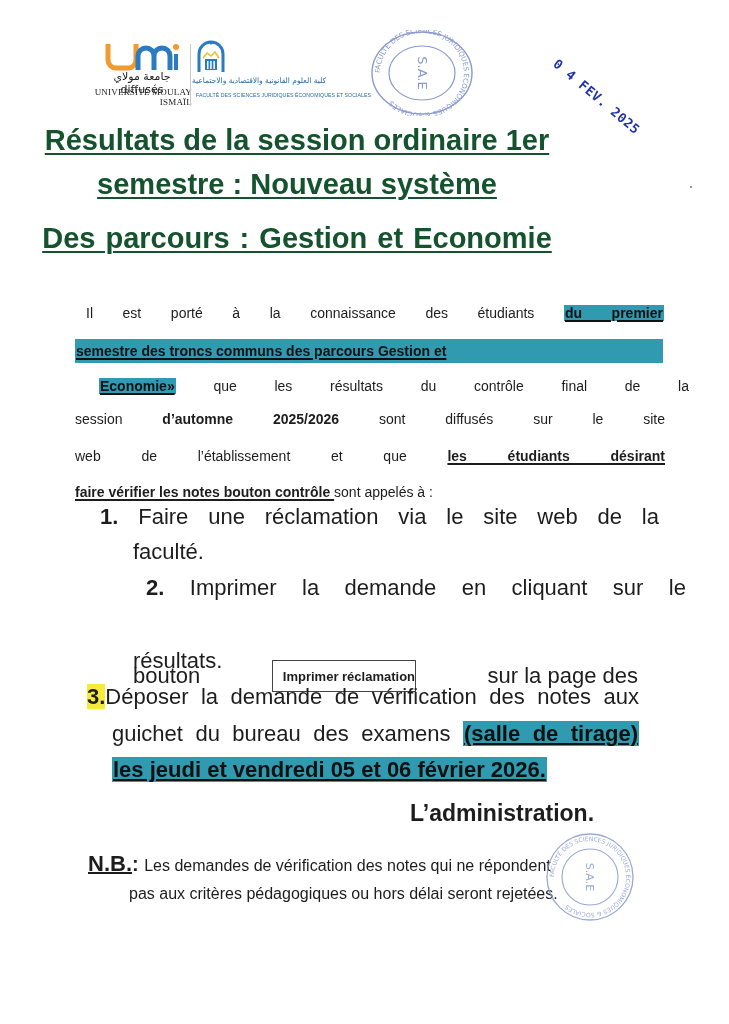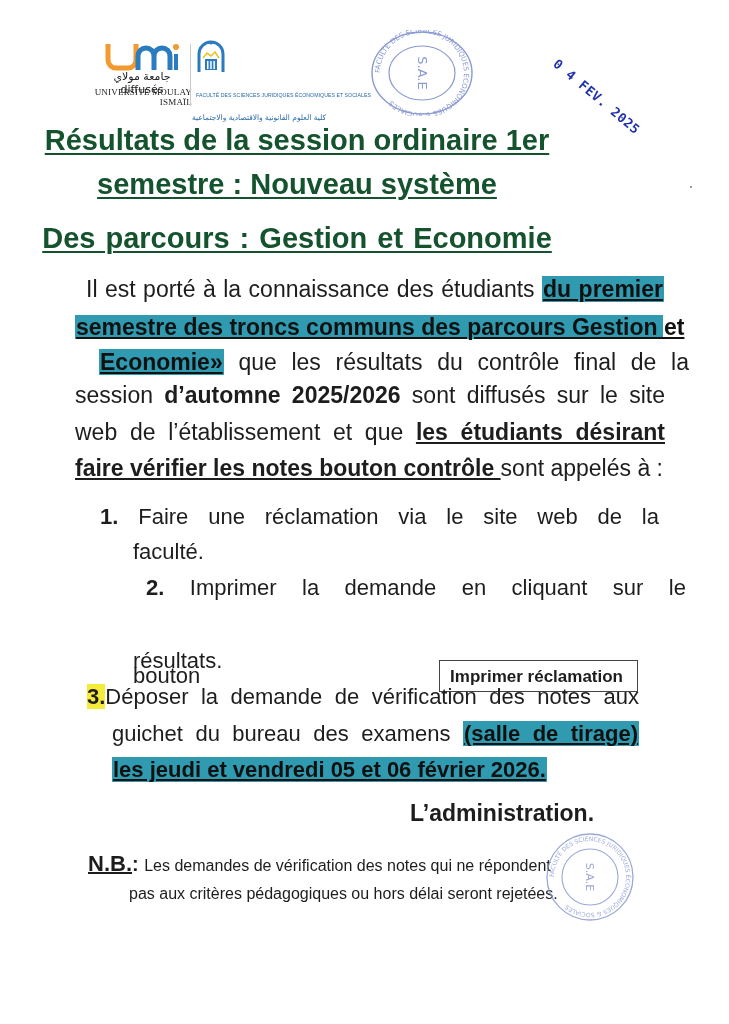--- a/index.html
+++ b/index.html
@@ -14,41 +14,41 @@
   .logo-umi { left: 92px; top: 40px; width: 100px; height: 68px; }
   .umi-mark { position: absolute; left: 12px; top: 2px; width: 76px; height: 30px; }
   .umi-ar { position: absolute; left: 0; top: 30px; width: 100px; text-align: center;
     font-family: "DejaVu Sans", sans-serif; font-size: 11px; color: #222; direction: rtl; }
   .umi-fr { position: absolute; left: 0; top: 47px; width: 100px; text-align: right;
     font-family: "Liberation Serif", serif; font-size: 9px; letter-spacing: 0.2px; color: #222; }
   .logo-sep { left: 190px; top: 44px; width: 1px; height: 62px; background: #c8c8c8; }
   .logo-fac { left: 196px; top: 40px; width: 130px; height: 70px; }
   .fac-mark { position: absolute; left: 0; top: 0; width: 30px; height: 34px; }
   .fac-ar { position: absolute; left: 0; top: 36px; width: 130px; font-family: "DejaVu Sans", sans-serif;
-    font-size: 7.5px; color: #2a6aa8; direction: rtl; text-align: left; white-space: nowrap; margin-top: 37px; }
+    font-size: 7.5px; color: #2a6aa8; direction: rtl; text-align: left; white-space: nowrap; }
   .fac-fr { position: absolute; left: 0; top: 52px; width: 130px; font-size: 5.2px; color: #2a6aa8;
     letter-spacing: 0.05px; white-space: nowrap; }
 
   
   .stamp-top { left: 366px; top: 30px; width: 112px; height: 86px; }
   .stamp-bottom { left: 545px; top: 832px; width: 90px; height: 90px; opacity: 0.85; }
   .date-stamp { left: 560px; top: 56px; transform: rotate(40deg); transform-origin: left top;
     font-family: "DejaVu Sans Mono", monospace; font-weight: bold; color: #2233aa; font-size: 13px;
     letter-spacing: 0.5px; white-space: nowrap; }
 
   
   .title { left: 0; width: 594px; text-align: center; font-weight: bold; color: #14532d;
     font-size: 29px; text-decoration: underline; text-decoration-thickness: 2px;
     text-underline-offset: 3px; white-space: nowrap; }
   .t1 { top: 124px; }
   .t2 { top: 168px; }
   .t3 { top: 222px; word-spacing: 2px; }
 
   
-  .line { left: 75px; width: 590px; font-size: 23px; line-height: 24px; white-space: nowrap; }
+  .line { left: 75px; width: 590px; font-size: 14px; line-height: 24px; white-space: nowrap; margin-top: 24px; }
   .just { text-align: justify; text-align-last: justify; }
   .b { font-weight: bold; }
   .u { text-decoration: underline; text-decoration-thickness: 1.5px; text-underline-offset: 2px; }
   .hl { background: #2f9ab0; color: #111; font-weight: bold; text-decoration: underline;
     text-decoration-thickness: 1.5px; text-underline-offset: 2px; padding: 0 1px; }
   .hl-y { background: #f6ea3a; }
 
   .l1 { top: 277px; left: 86px; width: 578px; }
   .l2 { top: 315px; }
   .l3 { top: 350px; padding-left: 24px; }
@@ -59,22 +59,22 @@
   .li { font-size: 22px; line-height: 24px; white-space: nowrap; }
   .li1 { left: 100px; top: 505px; width: 559px; }
   .li1b { left: 133px; top: 540px; }
   .li2 { left: 100px; top: 576px; width: 540px; margin-left: 46px; }
   .li2b { left: 133px; top: 613px; width: 505px; display: flex; align-items: center; justify-content: space-between; margin-top: 47px; }
   .li2c { left: 133px; top: 649px; }
   .li3 { left: 87px; top: 685px; width: 552px; }
   .li3b { left: 112px; top: 722px; width: 527px; }
   .li3c { left: 112px; top: 758px; }
 
-  .print-btn { border: 1.5px solid #444; font-weight: bold; font-size: 17px; line-height: 17px;
-    padding: 7px 14px 6px 10px; background: #fff; color: #1d1d1d; }
+  .print-btn { border: 1.5px solid #444; font-weight: bold; font-size: 13px; line-height: 17px;
+    padding: 7px 0 6px 10px; background: #fff; color: #1d1d1d; }
 
   .signature { left: 410px; top: 800px; font-size: 23px; font-weight: bold; white-space: nowrap; }
 
   .nb { left: 88px; top: 854px; font-size: 16px; line-height: 20px; white-space: nowrap; }
   .nb-label { font-size: 22px; font-weight: bold; text-decoration: underline; text-decoration-thickness: 2px; }
   .nb2 { left: 129px; top: 884px; font-size: 16px; line-height: 20px; white-space: nowrap; }
 
   .dot { left: 690px; top: 186px; width: 2px; height: 2px; background: #777; border-radius: 1px; }
 </style>
 </head>
@@ -146,20 +146,21 @@
   <span class="b">1.</span><span> Faire une réclamation via le site web de la</span>
 </div>
 <div class="abs li li1b">faculté.</div>
 
 <div class="abs li li2 just">
   <span class="b">2.</span><span>  Imprimer la demande en cliquant sur  le</span>
 </div>
 <div class="abs li li2b">
   <span>bouton</span>
   <span class="print-btn">Imprimer réclamation</span>
+  <span>sur la page des</span>
 </div>
 <div class="abs li li2c">résultats.</div>
 
 <div class="abs li li3 just">
   <span class="b hl-y">3.</span><span>Déposer la demande de vérification des notes aux</span>
 </div>
 <div class="abs li li3b just">
   <span>guichet du bureau des examens  </span><span class="hl">(salle de tirage)</span>
 </div>
 <div class="abs li li3c">

